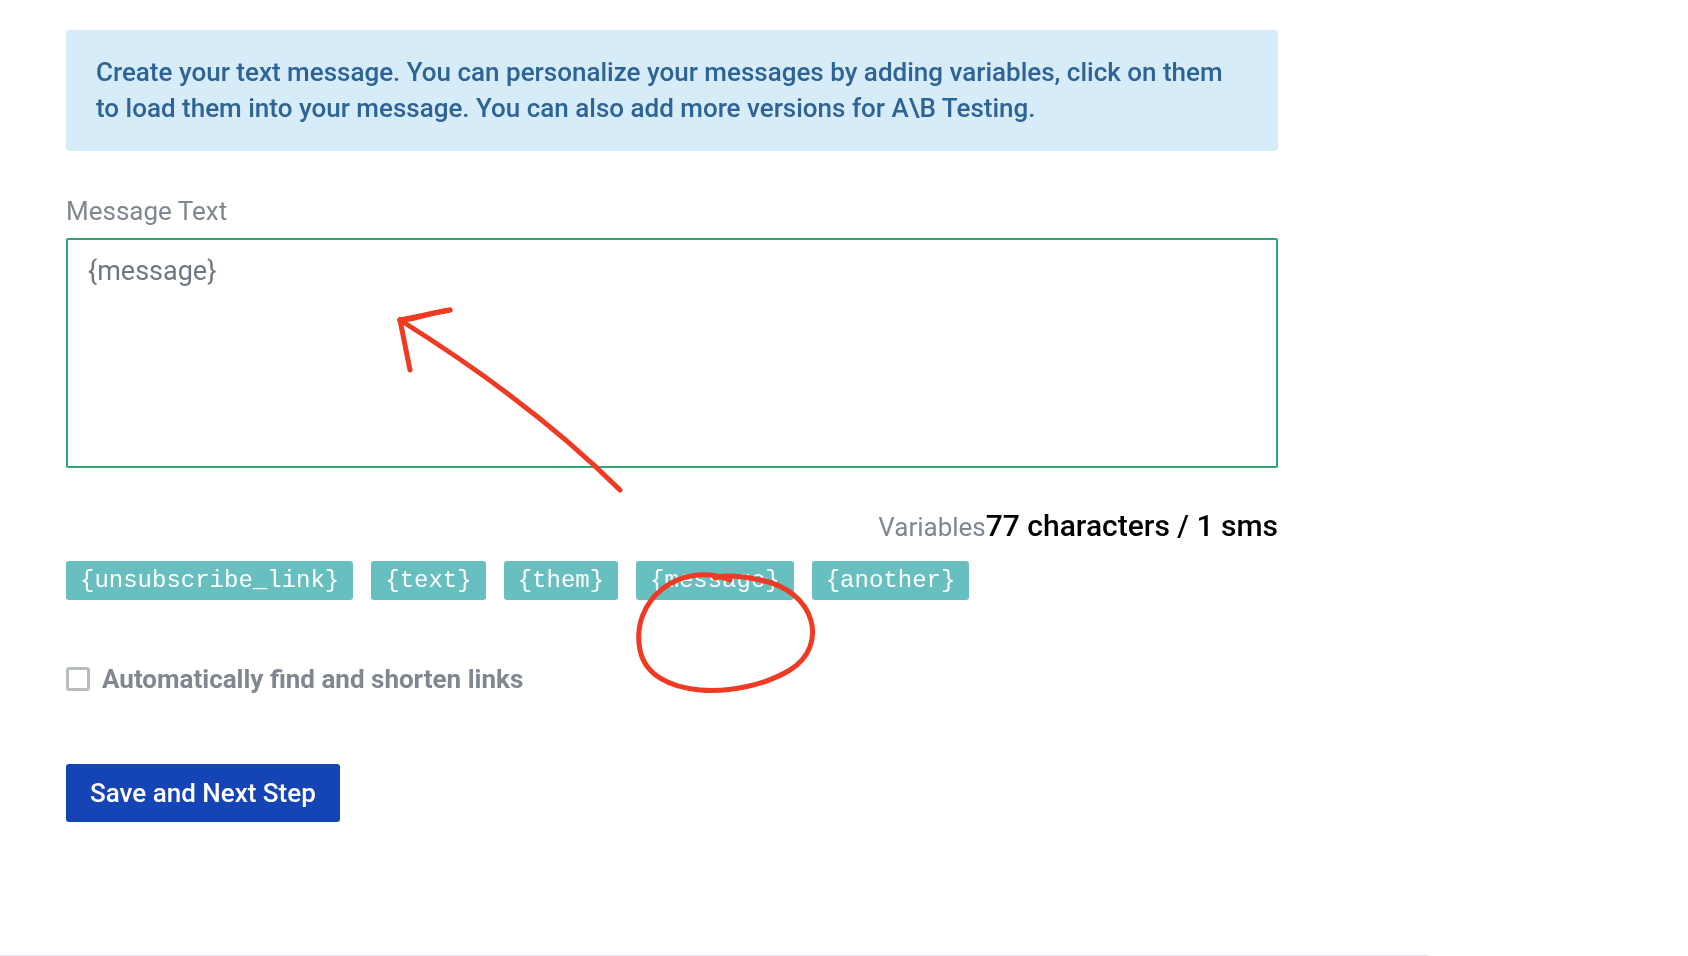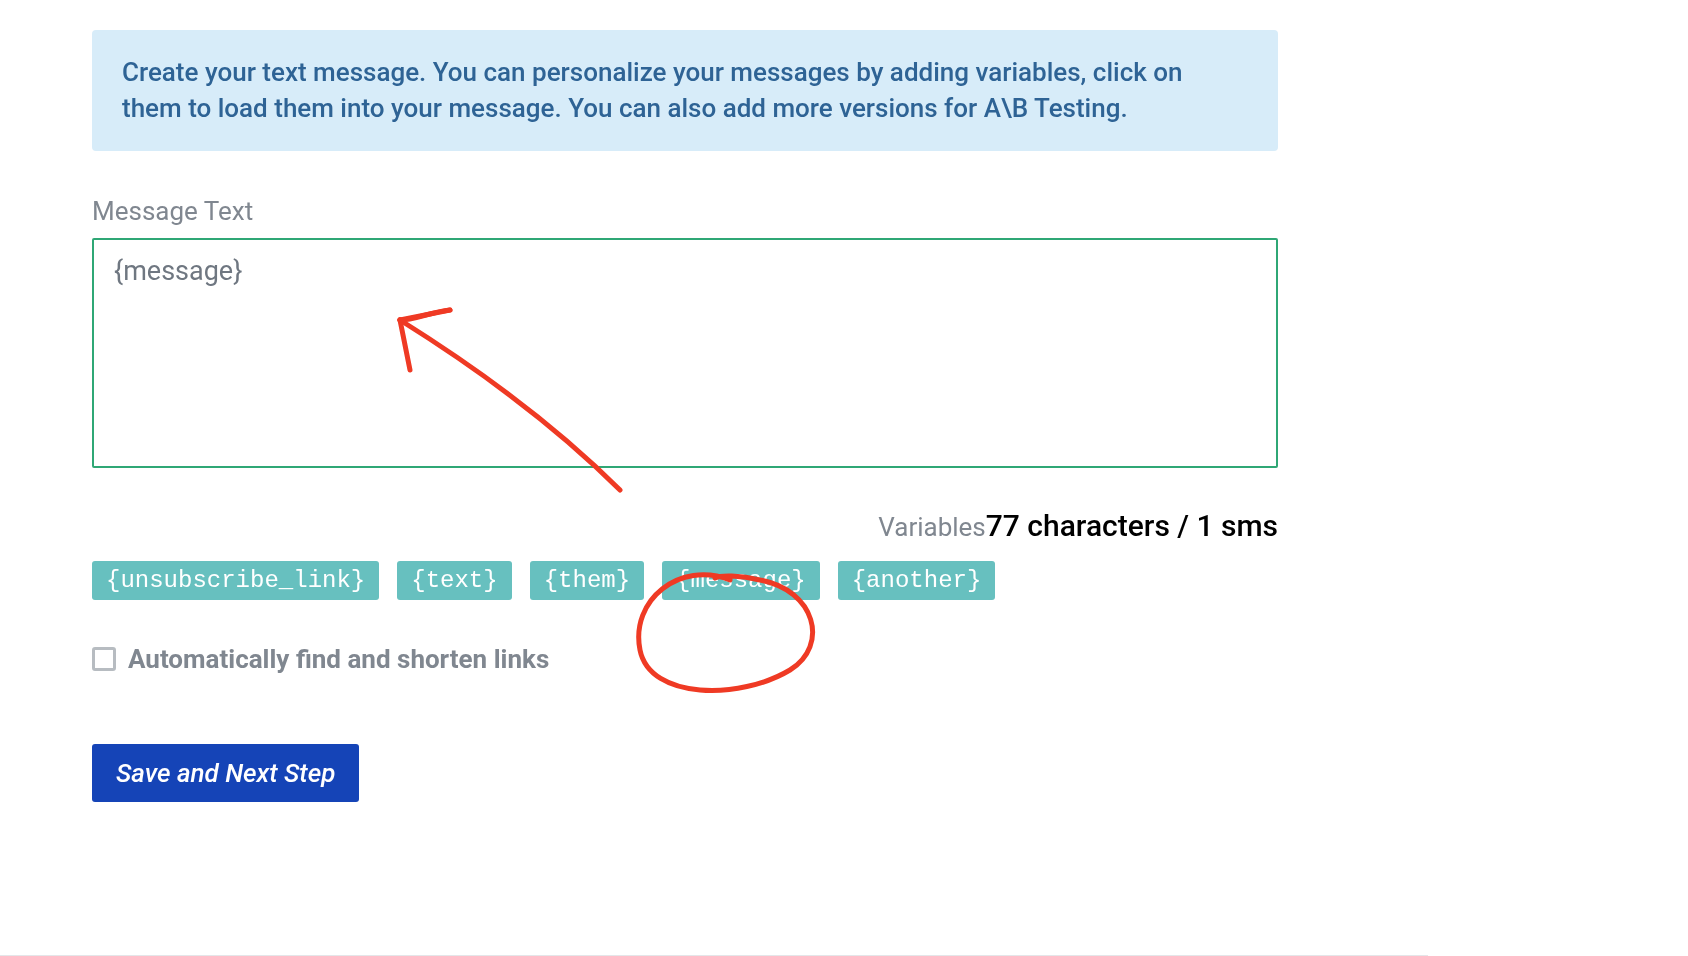--- a/index.html
+++ b/index.html
@@ -8,21 +8,21 @@
     height: 956px;
     background: #ffffff;
     font-family: -apple-system, BlinkMacSystemFont, "Segoe UI", Roboto, "Helvetica Neue", Arial, sans-serif;
     color: #333;
     overflow: hidden;
   }
   .page {
     width: 1428px;
     height: 956px;
     position: relative;
-    padding: 30px 150px 0 92px;
+    padding: 30px 150px 0 66px;
   }
   .info-banner {
     background: #d7ecf9;
     color: #2e6395;
     padding: 24px 30px;
     border-radius: 4px;
     font-size: 26px;
     line-height: 1.4;
     margin-bottom: 45px;
     font-weight: 500;
@@ -70,21 +70,21 @@
     font-size: 24px;
     font-weight: 500;
     padding: 6px 14px;
     border-radius: 3px;
     cursor: pointer;
     user-select: none;
     border: none;
     font-family: Liberation Mono, monospace;
   }
   .checkbox-row {
-    margin-top: 44px;
+    margin-top: 64px;
     display: flex;
     align-items: center;
     gap: 12px;
   }
   .checkbox {
     width: 24px;
     height: 24px;
     border: 3px solid #b7bcc1;
     border-radius: 3px;
     background: #fff;
@@ -104,21 +104,20 @@
   .primary-btn {
     background: #1544b7;
     color: #ffffff;
     font-size: 26px;
     font-weight: 500;
     padding: 14px 24px;
     border: none;
     border-radius: 3px;
     cursor: pointer;
     font-family: inherit;
-    font-style: italic;
   }
   .annot-layer {
     position: absolute;
     inset: 0;
     pointer-events: none;
   }
   .bottom-divider {
     position: absolute;
     left: 0;
     right: 0;

